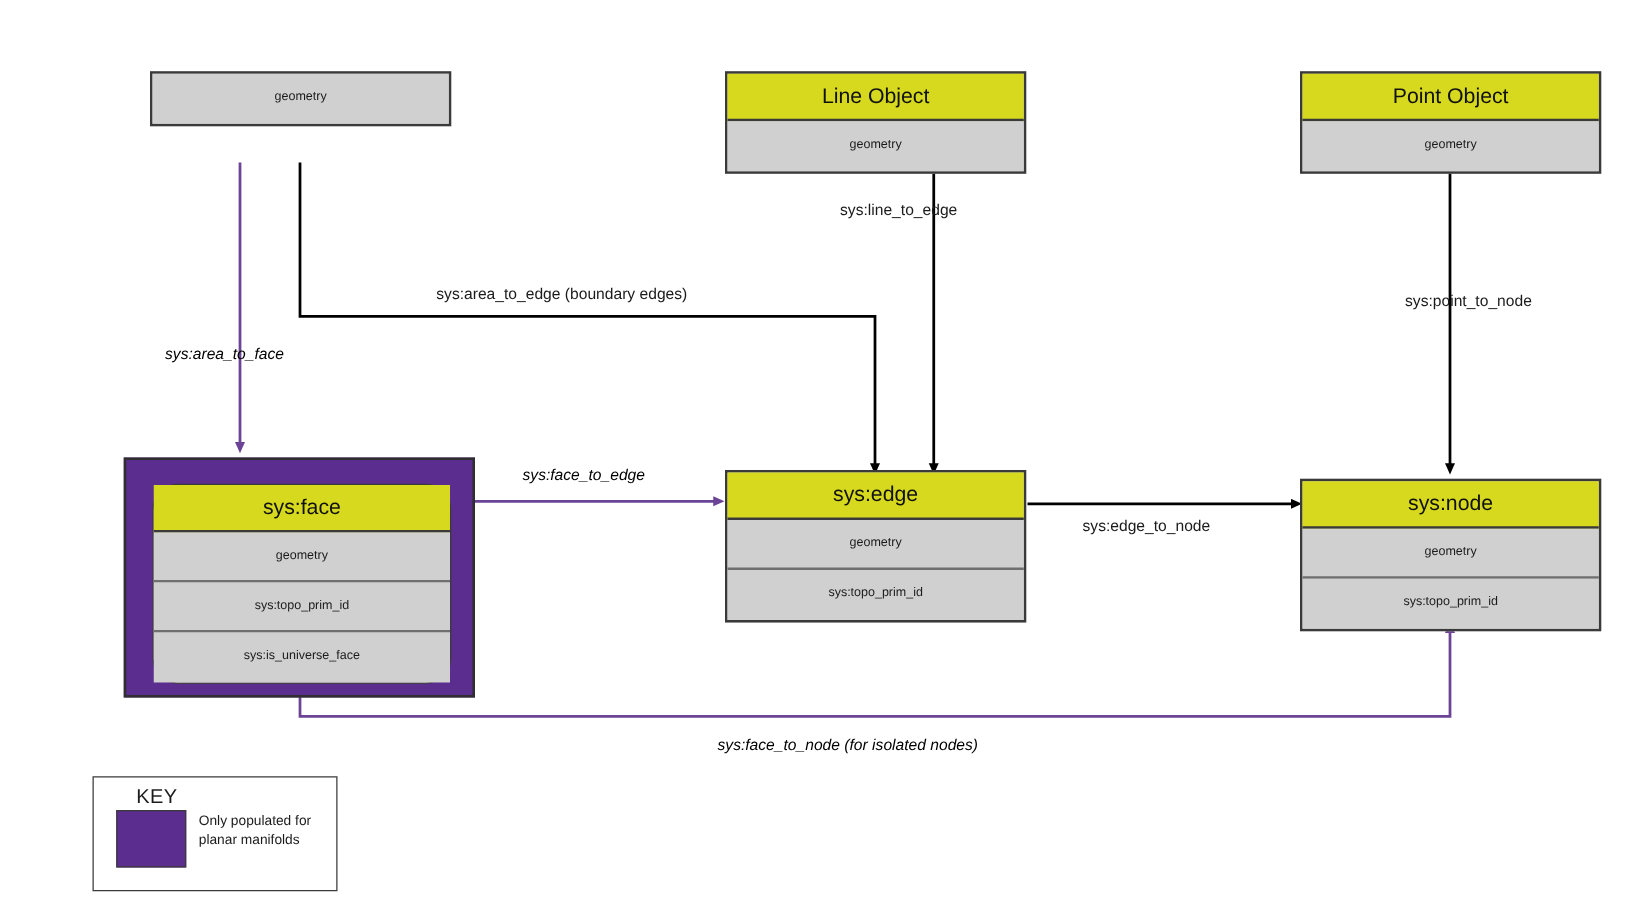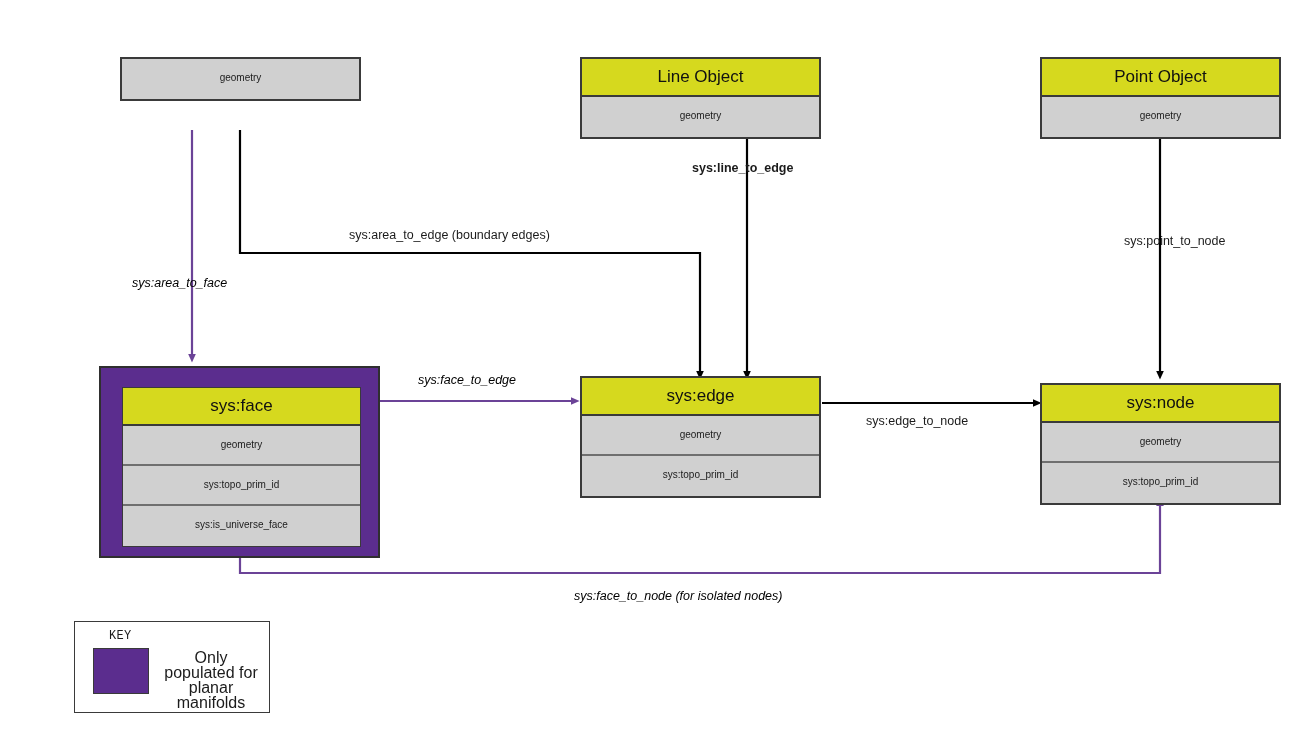--- a/index.html
+++ b/index.html
@@ -62,20 +62,21 @@
 
   
   .highlight-frame {
     position: absolute;
     box-sizing: border-box;
     background: #5b2d8e;
     border: 2px solid #2f2f2f;
   }
   .highlight-frame .entity {
     border-width: 1px;
+    border-radius: 20px;
   }
 
   
   .edge-label {
     position: absolute;
     font-size: 12.5px;
     line-height: 15px;
     color: #1b1b1b;
     white-space: nowrap;
   }
@@ -89,43 +90,41 @@
     width: 196px;
     height: 92px;
     box-sizing: border-box;
     border: 1px solid #3a3a3a;
     background: #ffffff;
   }
   #legend .key-title {
     position: absolute;
     left: 34px;
     top: 7px;
-    font-size: 12px;
+    font-size: 16px;
     color: #1b1b1b;
     letter-spacing: .3px;
-    font-family: Liberation Mono, monospace;
   }
   #legend .key-swatch {
     position: absolute;
     left: 18px;
     top: 26px;
     width: 56px;
     height: 46px;
     background: #5b2d8e;
     border: 1px solid #3a3a3a;
     box-sizing: border-box;
   }
   #legend .key-text {
     position: absolute;
     left: 84px;
     top: 28px;
     width: 104px;
-    font-size: 16px;
+    font-size: 11px;
     line-height: 15px;
-    text-align: center;
     color: #1b1b1b;
   }
 </style>
 </head>
 <body>
 
 <div id="canvas">
 
   <svg id="wires" viewBox="0 0 1306 730" width="1306" height="730">
     <defs>
@@ -184,21 +183,21 @@
   <div class="entity" style="left:1040px; top:383px; width:241px;">
     <div class="title">sys:node</div>
     <div class="attr">geometry</div>
     <div class="attr last">sys:topo_prim_id</div>
   </div>
 
   <div class="edge-label purple" style="left:132px; top:276px;">sys:area_to_face</div>
 
   <div class="edge-label" style="left:349px; top:228px;">sys:area_to_edge (boundary edges)</div>
 
-  <div class="edge-label" style="left:692px; top:161px;font-weight:bold;">sys:line_to_edge</div>
+  <div class="edge-label" style="left:672px; top:161px;">sys:line_to_edge</div>
 
   <div class="edge-label" style="left:1100px; top:234px;margin-left:24px;">sys:point_to_node</div>
 
   <div class="edge-label purple" style="left:418px; top:373px;">sys:face_to_edge</div>
 
   <div class="edge-label" style="left:866px; top:414px;">sys:edge_to_node</div>
 
   <div class="edge-label purple" style="left:574px; top:589px;">sys:face_to_node (for isolated nodes)</div>
 
   <div id="legend">

